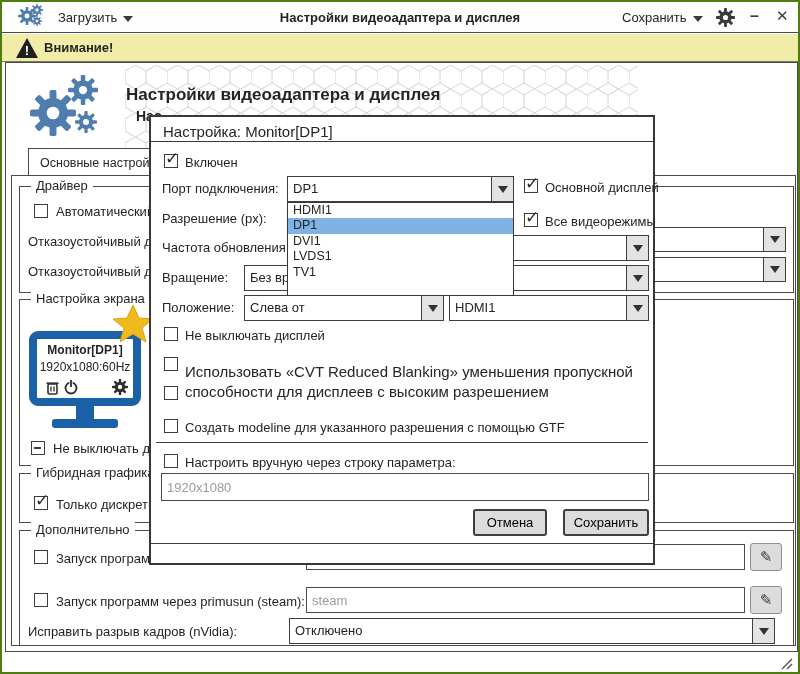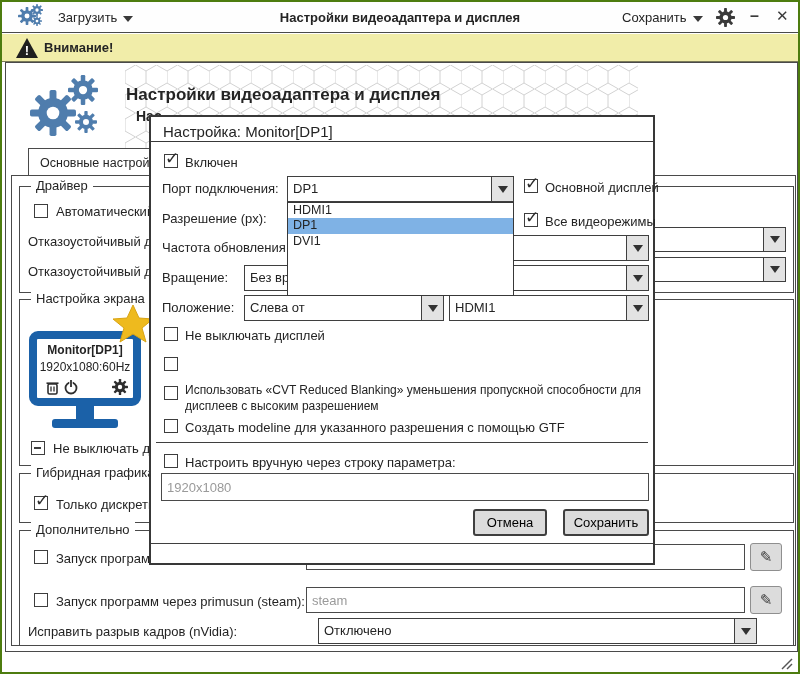--- a/index.html
+++ b/index.html
@@ -246,21 +246,21 @@
         </div>
 
       <span class="cb" style="position:absolute;left:14px;top:62px"></span>
       <span class="lbl" style="position:absolute;left:36px;top:63px">Запуск программ через primusun (steam):</span>
       <input class="tinput" style="left: 286px; top: 56px; width: 439px;" placeholder="steam">
       <div class="editbtn" style="left:730px;top:55px">
         <span>✎</span>
         </div>
 
       <span class="lbl" style="position:absolute;left:8px;top:93px">Исправить разрыв кадров (nVidia):</span>
-      <div class="dd" style="left:298px;top:87px;width:439px">
+      <div class="dd" style="left:269px;top:87px;width:486px">
         <div class="val">Отключено</div>
         <div class="ddb">
             <span class="tri"></span>
           </div>
       </div>
     </div>
   </div>
 
   <svg class="abs" style="left:776px;top:653px" width="18" height="16">
     <line x1="4" y1="14" x2="14" y2="4" stroke="#555" stroke-width="1.4"></line>
@@ -320,29 +320,31 @@
       <div class="val">HDMI1</div>
       <div class="ddb">
           <span class="tri"></span>
         </div>
     </div>
 
     <div class="popup">
       <div class="opt">HDMI1</div>
       <div class="opt sel">DP1</div>
       <div class="opt">DVI1</div>
+      <div class="opt">LVDS1</div>
+      <div class="opt">TV1</div>
     </div>
 
     <span class="cb" style="position:absolute;left:13px;top:210px"></span>
     <span class="lbl" style="position:absolute;left:34px;top:211px">Не выключать дисплей</span>
 
     <span class="cb" style="position:absolute;left:13px;top:240px"></span>
 
     <span class="cb" style="position:absolute;left:13px;top:269px"></span>
-    <span style="position:absolute;left:34px;top:266px;width:462px;font-size:12px;line-height:1.32">Использовать «CVT Reduced Blanking» уменьшения пропускной способности для дисплеев с высоким разрешением</span>
+    <span style="position:absolute;left:34px;top:245px;width:462px;font-size:15px;line-height:1.32">Использовать «CVT Reduced Blanking» уменьшения пропускной способности для дисплеев с высоким разрешением</span>
 
     <span class="cb" style="position:absolute;left:13px;top:302px"></span>
     <span class="lbl" style="position:absolute;left:34px;top:303px">Создать modeline для указанного разрешения с помощью GTF</span>
 
     <div class="hline" style="left:5px;top:325px;width:492px"></div>
 
     <span class="cb" style="position:absolute;left:13px;top:337px"></span>
     <span class="lbl" style="position:absolute;left:34px;top:338px">Настроить вручную через строку параметра:</span>
 
     <input class="tinput" style="left: 10px; top: 356px; width: 488px; height: 28px;" placeholder="1920x1080">

